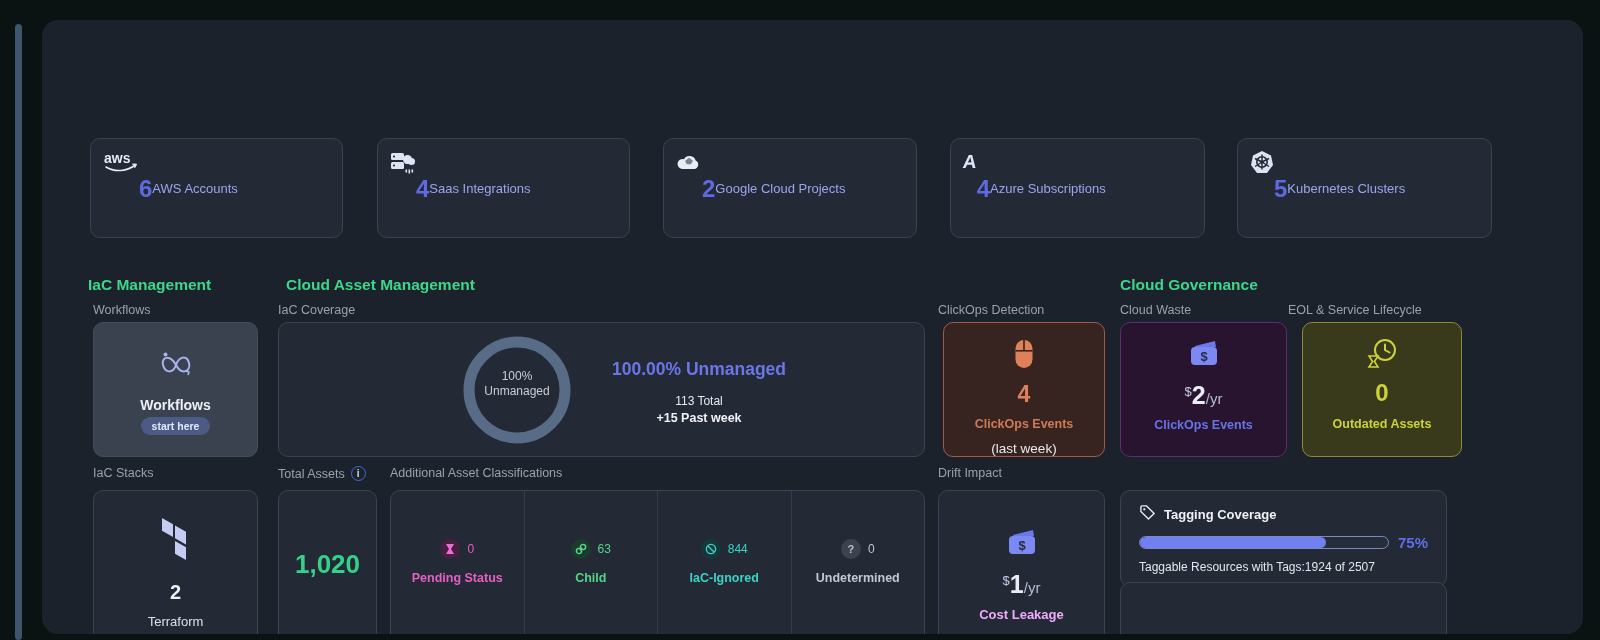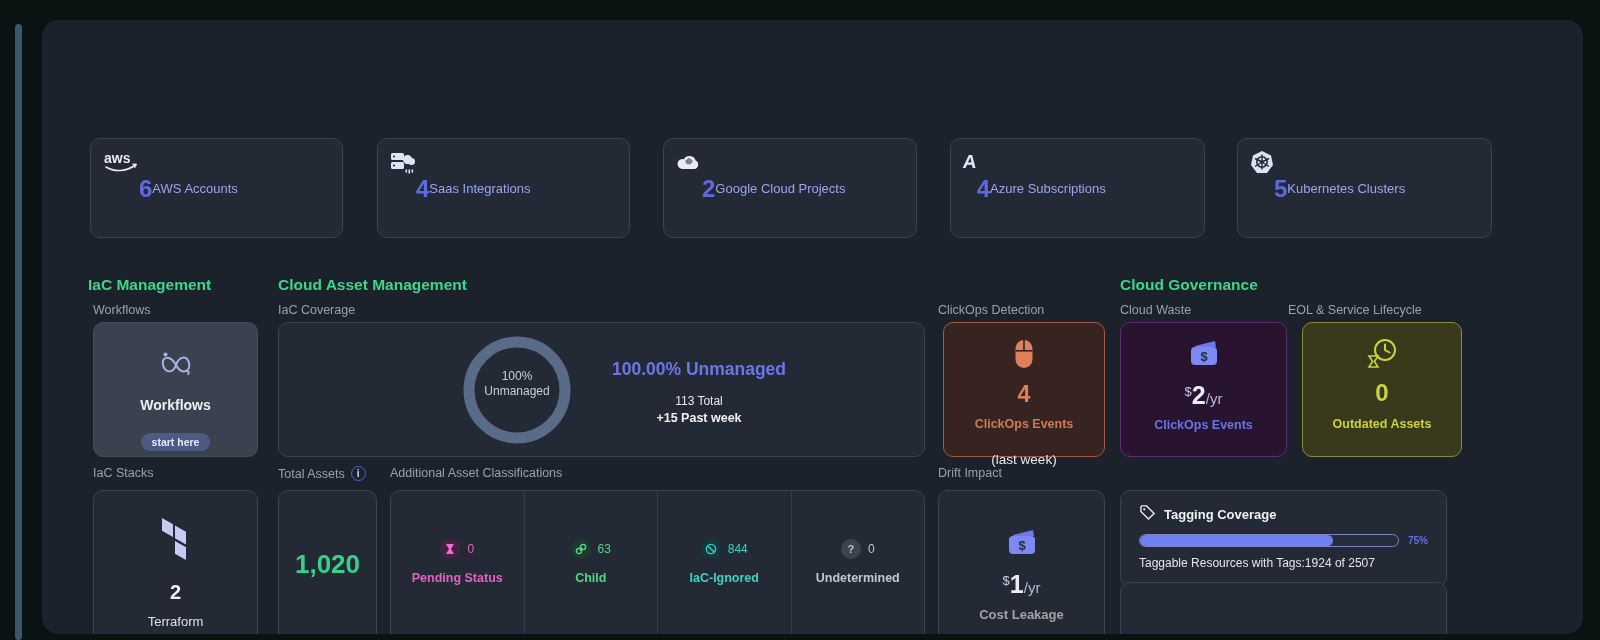--- a/index.html
+++ b/index.html
@@ -18,47 +18,47 @@
   
   .stat-card{top:118px;height:100px;padding:10px 12px;display:flex;flex-direction:row;align-items:center;}
   .stat-card .icon-row{align-self:flex-start;height:26px;display:flex;align-items:center;}
   .stat-value{font-size:24px;font-weight:700;color:#5d6ae0;margin-top:1px;}
   .stat-label{font-size:13px;color:#9aa5ef;}
   #stat-0{left:48px;width:253px;} #stat-1{left:335px;width:253px;} #stat-2{left:621px;width:254px;}
   #stat-3{left:908px;width:255px;} #stat-4{left:1195px;width:255px;}
   .azure-a{font-size:19px;font-weight:800;color:#dfe6f8;transform:skewX(-6deg);display:inline-block;}
   
   .section-title{top:256px;font-size:15.5px;font-weight:700;color:#3ed689;}
-  #sec-iac{left:46px;} #sec-cam{left:236px;} #sec-gov{left:1078px;}
+  #sec-iac{left:46px;} #sec-cam{left:244px;} #sec-gov{left:1078px;}
   .sub-label{font-size:12.5px;color:#99a1ae;}
   #lbl-workflows{left:51px;top:283px;} #lbl-coverage{left:236px;top:283px;}
   #lbl-clickops{left:896px;top:283px;} #lbl-waste{left:1078px;top:283px;}
   #lbl-eol{left:1246px;top:283px;}
   #lbl-stacks{left:51px;top:446px;} #lbl-total{left:236px;top:446px;display:flex;align-items:center;gap:6px;}
   #lbl-class{left:348px;top:446px;} #lbl-drift{left:896px;top:446px;}
   .info-circle{width:15px;height:15px;border-radius:50%;border:1.5px solid #3f6cd8;display:inline-flex;
     align-items:center;justify-content:center;font-size:10px;font-weight:700;color:#d6dbe6;box-sizing:border-box;}
   
   #card-workflows{left:51px;top:302px;width:165px;height:135px;background:#3a4250;border:1px solid #454d5c;
     display:flex;flex-direction:column;align-items:center;padding-top:26px;}
   #card-workflows .wf-title{font-size:14px;font-weight:700;color:#eceff4;margin-top:12px;}
-  .badge{margin-top:20px;font-size:10.5px;font-weight:700;color:#e3e9ff;background:#4d5a84;
+  .badge{margin-top:4px;font-size:10.5px;font-weight:700;color:#e3e9ff;background:#4d5a84;
     padding:3px 11px;border-radius:10px;}
   #card-coverage{left:236px;top:302px;width:647px;height:135px;}
   .donut-wrap{left:182px;top:11px;width:112px;height:112px;}
   .donut-center{left:182px;top:46px;width:112px;text-align:center;font-size:12px;color:#c8cfd9;line-height:15px;}
   .cov-text{left:272px;top:36px;width:240px;text-align:center;left:300px;}
   .cov-head{font-size:17.5px;font-weight:700;color:#6b77e8;}
   .cov-total{font-size:12px;color:#e8eaef;margin-top:14px;}
   .cov-week{font-size:12.5px;font-weight:700;color:#f0f2f6;margin-top:3px;}
   #card-clickops{left:901px;top:302px;width:162px;height:135px;background:#372420;border:1px solid #a45a47;
     display:flex;flex-direction:column;align-items:center;padding-top:15px;}
   .co-value{font-size:23px;font-weight:700;color:#de815a;margin-top:7px;}
   .co-caption{font-size:12.5px;font-weight:700;color:#ce7a55;margin-top:9px;}
-  .co-sub{font-size:13.5px;color:#e9eaee;margin-top:21px;}
+  .co-sub{font-size:13.5px;color:#e9eaee;margin-top:10px;}
   #card-waste{left:1078px;top:302px;width:167px;height:135px;background:#291430;border:1px solid #5c2d72;
     display:flex;flex-direction:column;align-items:center;padding-top:17px;}
   .money-row{margin-top:9px;color:#e9ebf7;}
   .money-cur{font-size:13px;color:#c6cbe8;vertical-align:8px;}
   .money-val{font-size:25px;font-weight:700;color:#e9ebf7;}
   .money-unit{font-size:15px;color:#b4bad4;}
   .waste-caption{font-size:12.5px;font-weight:700;color:#6774e6;margin-top:8px;}
   #card-eol{left:1260px;top:302px;width:160px;height:135px;background:#393a1b;border:1px solid #8b8c39;
     display:flex;flex-direction:column;align-items:center;padding-top:14px;}
   .eol-value{font-size:24px;font-weight:700;color:#ccd23d;margin-top:6px;}
@@ -75,28 +75,28 @@
   .count-row{display:flex;align-items:center;gap:7px;}
   .circle-ic{width:20px;height:20px;border-radius:50%;display:flex;align-items:center;justify-content:center;}
   .count-txt{font-size:12px;}
   .class-label{font-size:12.5px;font-weight:700;margin-top:12px;}
   .c-pink .circle-ic{background:#452042;} .c-pink .count-txt,.c-pink .class-label{color:#e560c4;}
   .c-green .circle-ic{background:#1d3a2e;} .c-green .count-txt,.c-green .class-label{color:#55d488;}
   .c-teal .circle-ic{background:#14383b;} .c-teal .count-txt,.c-teal .class-label{color:#38d3c6;}
   .c-gray .circle-ic{background:#3c434e;} .c-gray .count-txt,.c-gray .class-label{color:#c2c8d2;}
   .qmark{font-size:11px;font-weight:700;color:#b9c0cb;}
   #card-drift{left:896px;top:470px;width:167px;height:160px;display:flex;flex-direction:column;align-items:center;padding-top:38px;}
-  .drift-caption{font-size:13px;font-weight:700;color:#a3a3a3;margin-top:8px;}
+  .drift-caption{font-size:13px;font-weight:700;color:#f0abfc;margin-top:8px;}
   #card-tagging{left:1078px;top:470px;width:327px;height:97px;padding:13px 18px;}
   .tag-title-row{display:flex;align-items:center;gap:8px;font-size:13px;font-weight:700;color:#eff1f5;}
   .bar-row{display:flex;align-items:center;gap:9px;margin-top:10px;}
   .bar-track{width:270px;height:13px;border-radius:7px;background:#262d3a;border:1px solid #7c87c4;
     overflow:hidden;box-sizing:border-box;}
   .bar-fill{height:100%;background:#7180f0;border-radius:7px;}
-  .bar-pct{font-size:10px;font-weight:700;color:#5f6fe8;}
+  .bar-pct{font-size:15px;font-weight:700;color:#5f6fe8;}
   .tag-caption{font-size:12px;color:#e3e7ed;margin-top:9px;}
   #card-spinner{left:1078px;top:562px;width:327px;height:110px;display:flex;align-items:center;justify-content:center;}
   .spinner{width:16px;height:16px;border:2.5px solid transparent;border-left:2.5px solid #5b79e3;
     border-radius:50%;transform:rotate(-40deg);margin-top:10px;}
 </style>
 </head>
 <body>
 
 <div class="abs scrollbar"></div>
 

